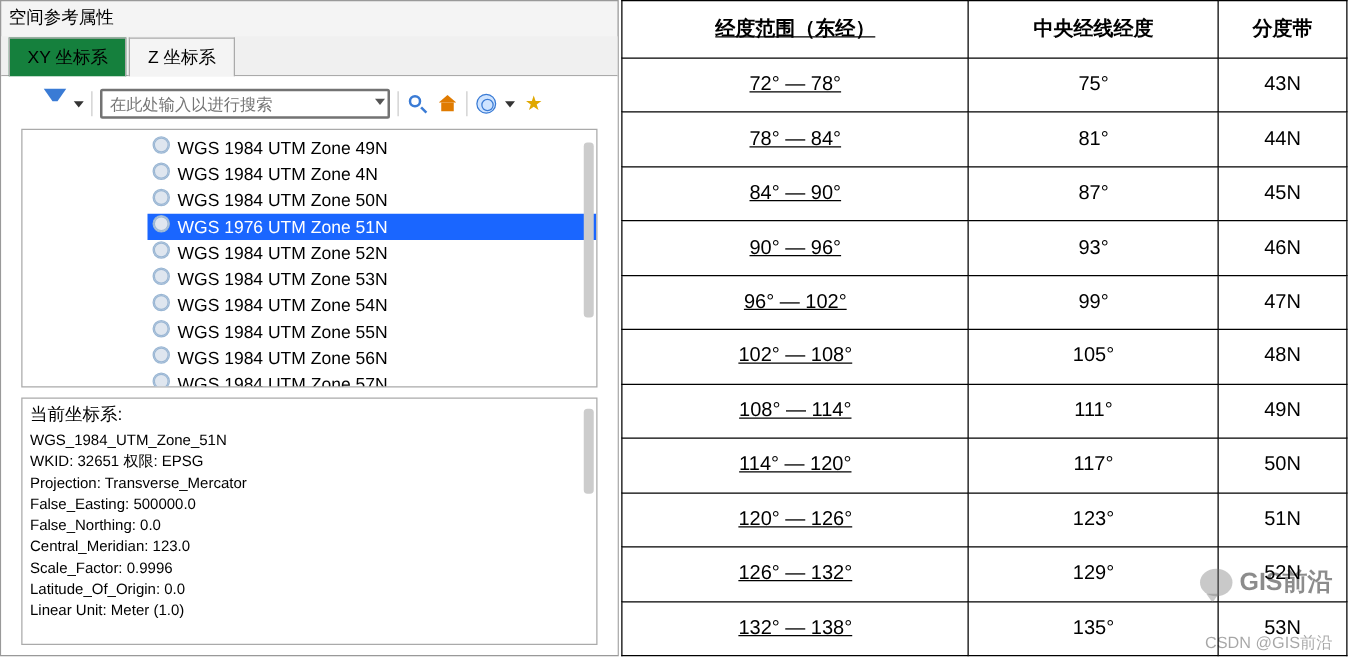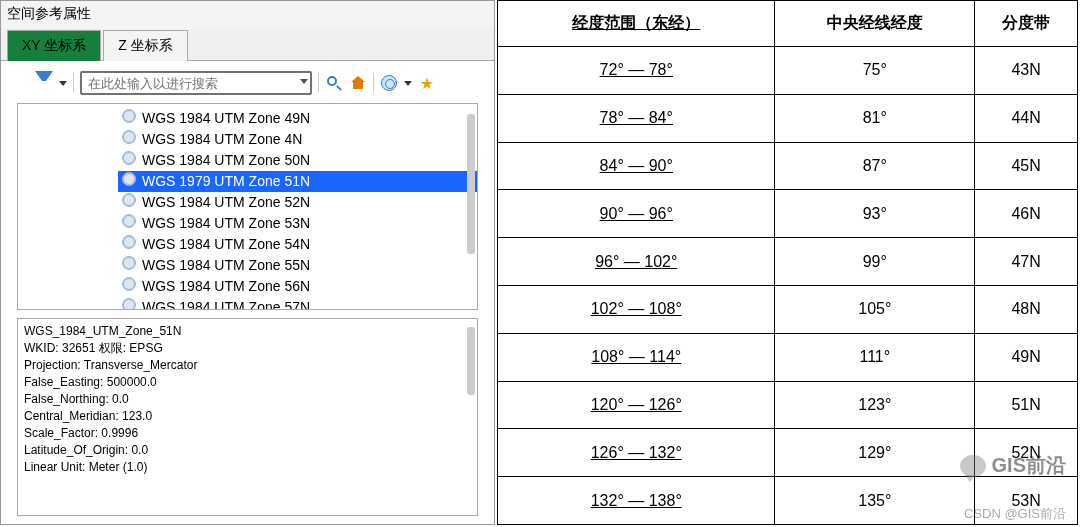--- a/index.html
+++ b/index.html
@@ -280,21 +280,21 @@
           <div class="list-item">
             <span class="cs-icon"></span>
             <span>WGS 1984 UTM Zone 4N</span>
           </div>
           <div class="list-item">
             <span class="cs-icon"></span>
             <span>WGS 1984 UTM Zone 50N</span>
           </div>
           <div class="list-item selected">
             <span class="cs-icon"></span>
-            <span>WGS 1979 UTM Zone 51N</span>
+            <span>WGS 1976 UTM Zone 51N</span>
           </div>
           <div class="list-item">
             <span class="cs-icon"></span>
             <span>WGS 1984 UTM Zone 52N</span>
           </div>
           <div class="list-item">
             <span class="cs-icon"></span>
             <span>WGS 1984 UTM Zone 53N</span>
           </div>
           <div class="list-item">
@@ -311,20 +311,21 @@
           </div>
           <div class="list-item">
             <span class="cs-icon"></span>
             <span>WGS 1984 UTM Zone 57N</span>
           </div>
         </div>
       <div class="list-scroll"></div>
     </div>
 
     <div class="details">
+      <div class="details-title">当前坐标系:</div>
       <div>WGS_1984_UTM_Zone_51N</div>
       <div>WKID: 32651 权限: EPSG</div>
       <div> </div>
       <div>Projection: Transverse_Mercator</div>
       <div>False_Easting: 500000.0</div>
       <div>False_Northing: 0.0</div>
       <div>Central_Meridian: 123.0</div>
       <div>Scale_Factor: 0.9996</div>
       <div>Latitude_Of_Origin: 0.0</div>
       <div>Linear Unit: Meter (1.0)</div>
@@ -371,20 +372,25 @@
         <td class="col-a">102° — 108°</td>
         <td class="col-b">105°</td>
         <td class="col-c">48N</td>
       </tr>
       <tr>
         <td class="col-a">108° — 114°</td>
         <td class="col-b">111°</td>
         <td class="col-c">49N</td>
       </tr>
       <tr>
+        <td class="col-a">114° — 120°</td>
+        <td class="col-b">117°</td>
+        <td class="col-c">50N</td>
+      </tr>
+      <tr>
         <td class="col-a">120° — 126°</td>
         <td class="col-b">123°</td>
         <td class="col-c">51N</td>
       </tr>
       <tr>
         <td class="col-a">126° — 132°</td>
         <td class="col-b">129°</td>
         <td class="col-c">52N</td>
       </tr>
       <tr>

